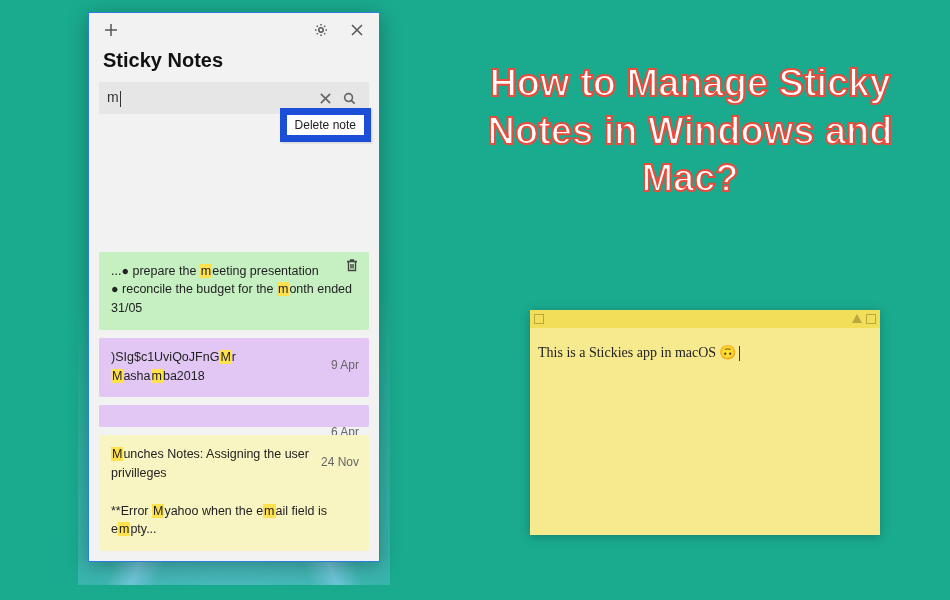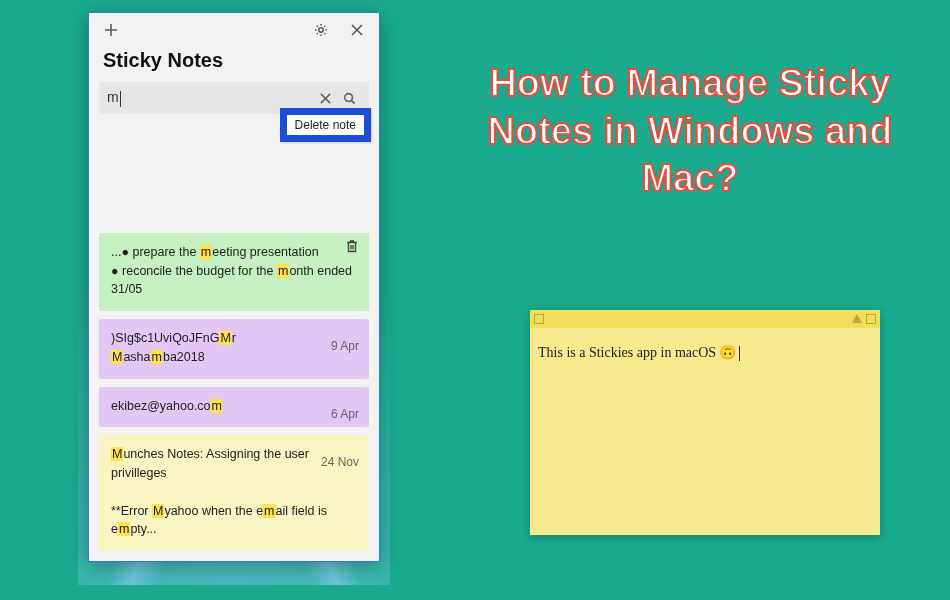--- a/index.html
+++ b/index.html
@@ -256,21 +256,20 @@
             <path d="M2 3.5h10M5.5 3.5V2h3v1.5M3.5 3.5v9h7v-9M6 6v4.5M8 6v4.5"></path>
           </svg></div>
         <div><span>...● prepare the </span><mark class="hl">m</mark><span>eeting presentation</span><br><span>● reconcile the budget for the </span><mark class="hl">m</mark><span>onth ended 31/05</span></div>
       </div>
       <div class="note purple">
         <div class="note-date">9 Apr</div>
         <div><span>)SIg$c1UviQoJFnG</span><mark class="hl">M</mark><span>r</span><br><mark class="hl">M</mark><span>asha</span><mark class="hl">m</mark><span>ba2018</span></div>
       </div>
       <div class="note purple">
         <div class="note-date">6 Apr</div>
-        <div><span>ekibez@yahoo.co</span><mark class="hl">m</mark></div>
       </div>
       <div class="note yellow">
         <div class="note-date">24 Nov</div>
         <div><mark class="hl">M</mark><span>unches Notes: Assigning the user privilleges</span><br><br><span class="bold">**Error </span><mark class="hl bold">M</mark><span class="bold">yahoo when the e</span><mark class="hl bold">m</mark><span class="bold">ail field is e</span><mark class="hl bold">m</mark><span class="bold">pty</span><span>...</span></div>
       </div>
     </div>
 </div>
 
 <div class="mac-sticky">
   <div class="mac-titlebar">

